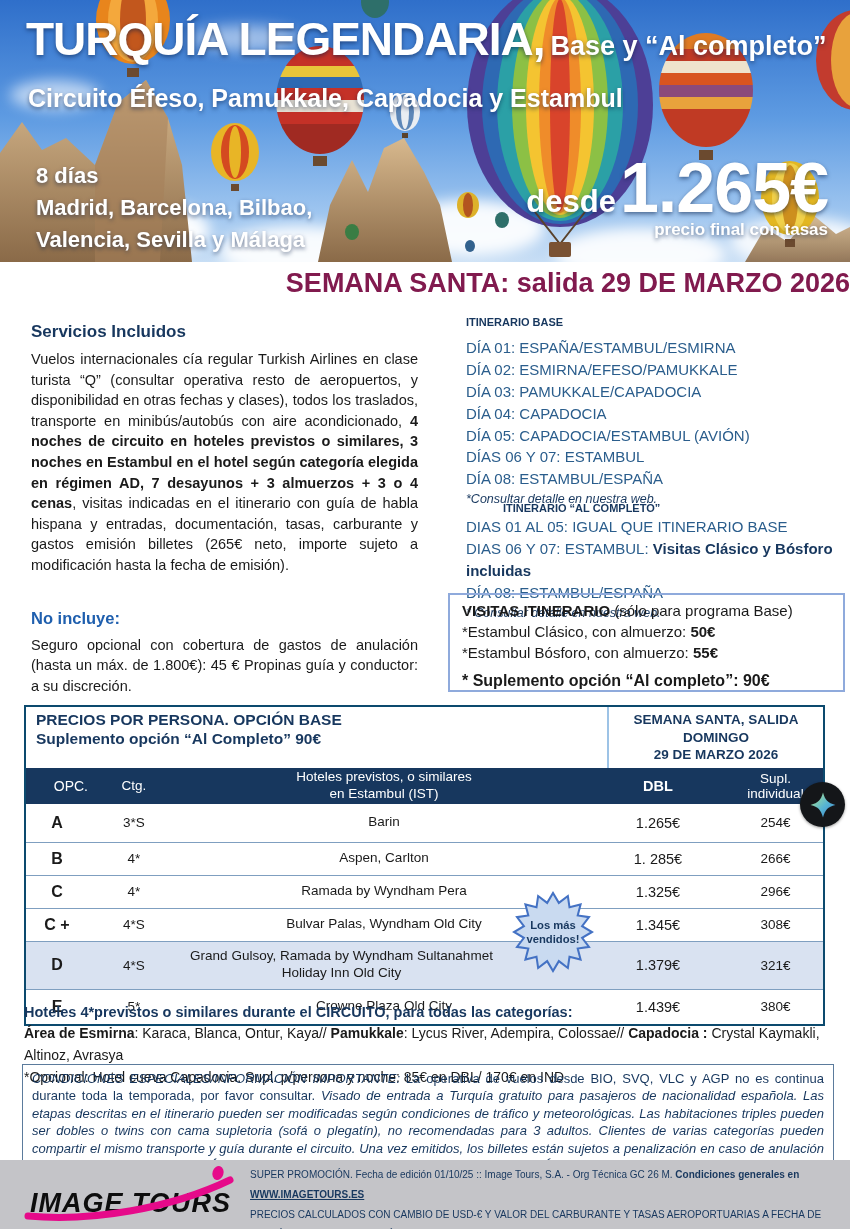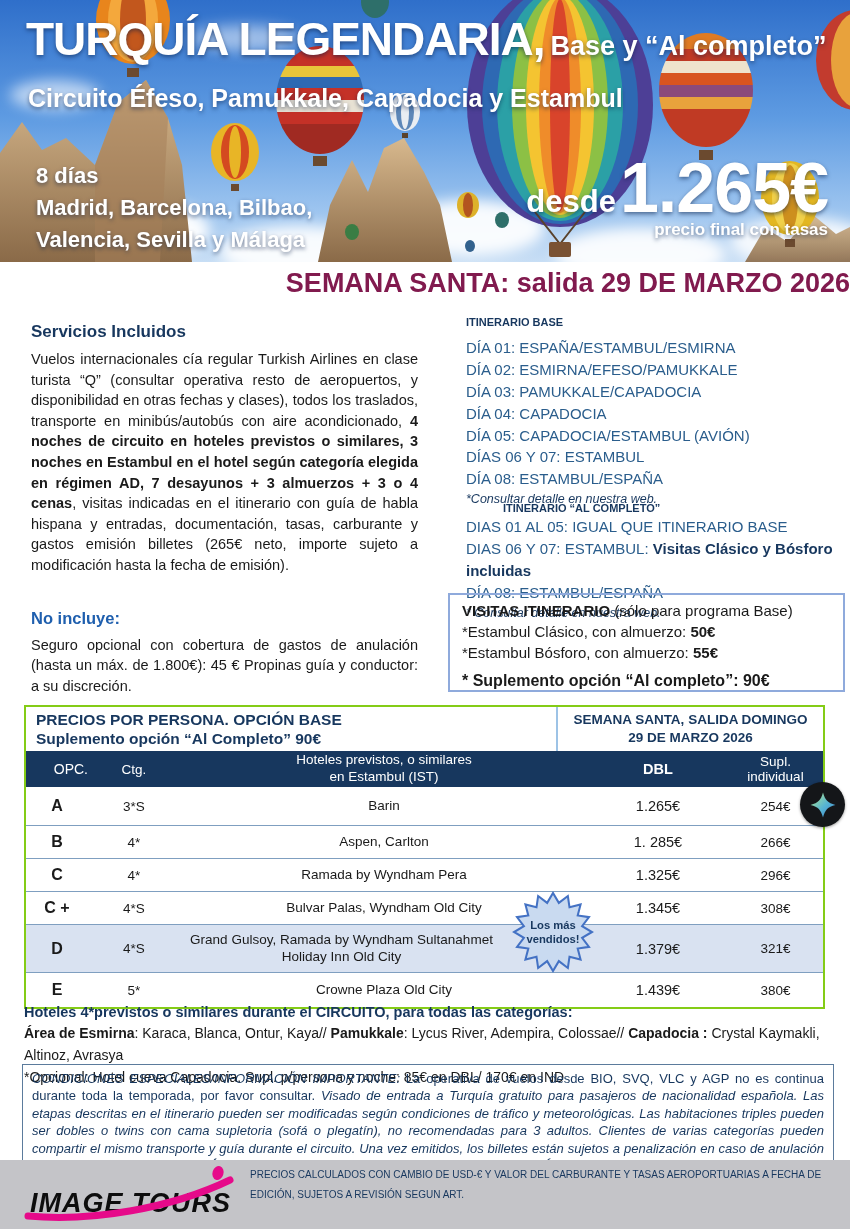--- a/index.html
+++ b/index.html
@@ -41,24 +41,24 @@
   .itin-day { color:#2a5d8c; font-size:15px; line-height:1.46; }
   .itin-note { color:#17375e; font-style:italic; font-size:12.5px; margin-top:2px; }
   .itin-full .itin-title { margin-bottom:2px;margin-left:37px; }
   .navy-bold { color:#17375e; font-weight:bold; }
   .opt-box { position:absolute; left:448px; top:593px; width:397px; height:99px;
              border:2px solid #8faadc; padding:7px 10px 0 12px; font-size:15px; line-height:1.2; }
   .opt-line { margin-bottom:3px; }
   .opt-supp { font-weight:bold; font-size:16px; margin-top:9px; }
 
   
-  .price-table { position:absolute; left:24px; top:705px; width:801px; border:2px solid #84cc16; background:#fff; }
+  .price-table { position:absolute; left:24px; top:705px; width:801px; border:2px solid #0c4a6e; background:#fff; }
   .pt-head { display:flex; }
   .pt-head-left { flex:1; padding:3px 0 3px 10px; color:#17375e; font-weight:bold; font-size:15.5px; line-height:1.23; }
-  .pt-head-right { width:267px; border-left:2px solid #9dc3e6; color:#17375e; font-weight:bold;
+  .pt-head-right { width:216px; border-left:2px solid #9dc3e6; color:#17375e; font-weight:bold;
                    font-size:13.5px; text-align:center; padding:4px 4px; line-height:1.3; }
   .pt-cols { display:flex; align-items:center; background:#17375e; color:#fff; height:36px; font-size:14px; }
   .pt-row { display:flex; align-items:center; }
   .pt-row + .pt-row { border-top:1.5px solid #7f9fc0; }
   .c { text-align:center; }
   .c-opc { width:62px; font-weight:bold; font-size:16px; }
   .c-ctg { width:92px; font-size:13.5px; }
   .c-hotels { flex:1; font-size:13.5px; line-height:1.25; }
   .c-dbl { width:140px; font-size:14.5px; }
   .c-supl { width:95px; font-size:13.5px; }
@@ -367,20 +367,23 @@
   <div class="footer">
     <div class="logo-wrap">
       <div class="logo-text">IMAGE TOURS</div>
       <svg class="logo-swoosh" width="232" height="62" viewBox="0 0 232 62">
         <path d="M8,52 C72,58 152,44 210,16" fill="none" stroke="#e60a8a" stroke-width="7" stroke-linecap="round"></path>
         <ellipse cx="198" cy="9" rx="5.5" ry="7" fill="#e60a8a" transform="rotate(18 198 9)"></ellipse>
       </svg>
     </div>
     <div class="footer-text">
       <div>
+        <span>SUPER PROMOCIÓN. Fecha de edición 01/10/25 ::  Image Tours, S.A.  -  Org Técnica GC 26 M. </span><span class="fb">Condiciones generales en </span><span class="footer-link">WWW.IMAGETOURS.ES</span>
+      </div>
+      <div>
         <span>PRECIOS CALCULADOS CON CAMBIO DE USD-€ Y VALOR DEL CARBURANTE Y TASAS AEROPORTUARIAS A FECHA DE EDICIÓN, SUJETOS A REVISIÓN SEGUN ART. </span>
       </div>
 
     </div>
   </div>
 
   <div class="widget">
     <svg width="34" height="34" viewBox="0 0 45 45">
       <defs>
         <linearGradient id="spark" x1="0" y1="0" x2="1" y2="1">

